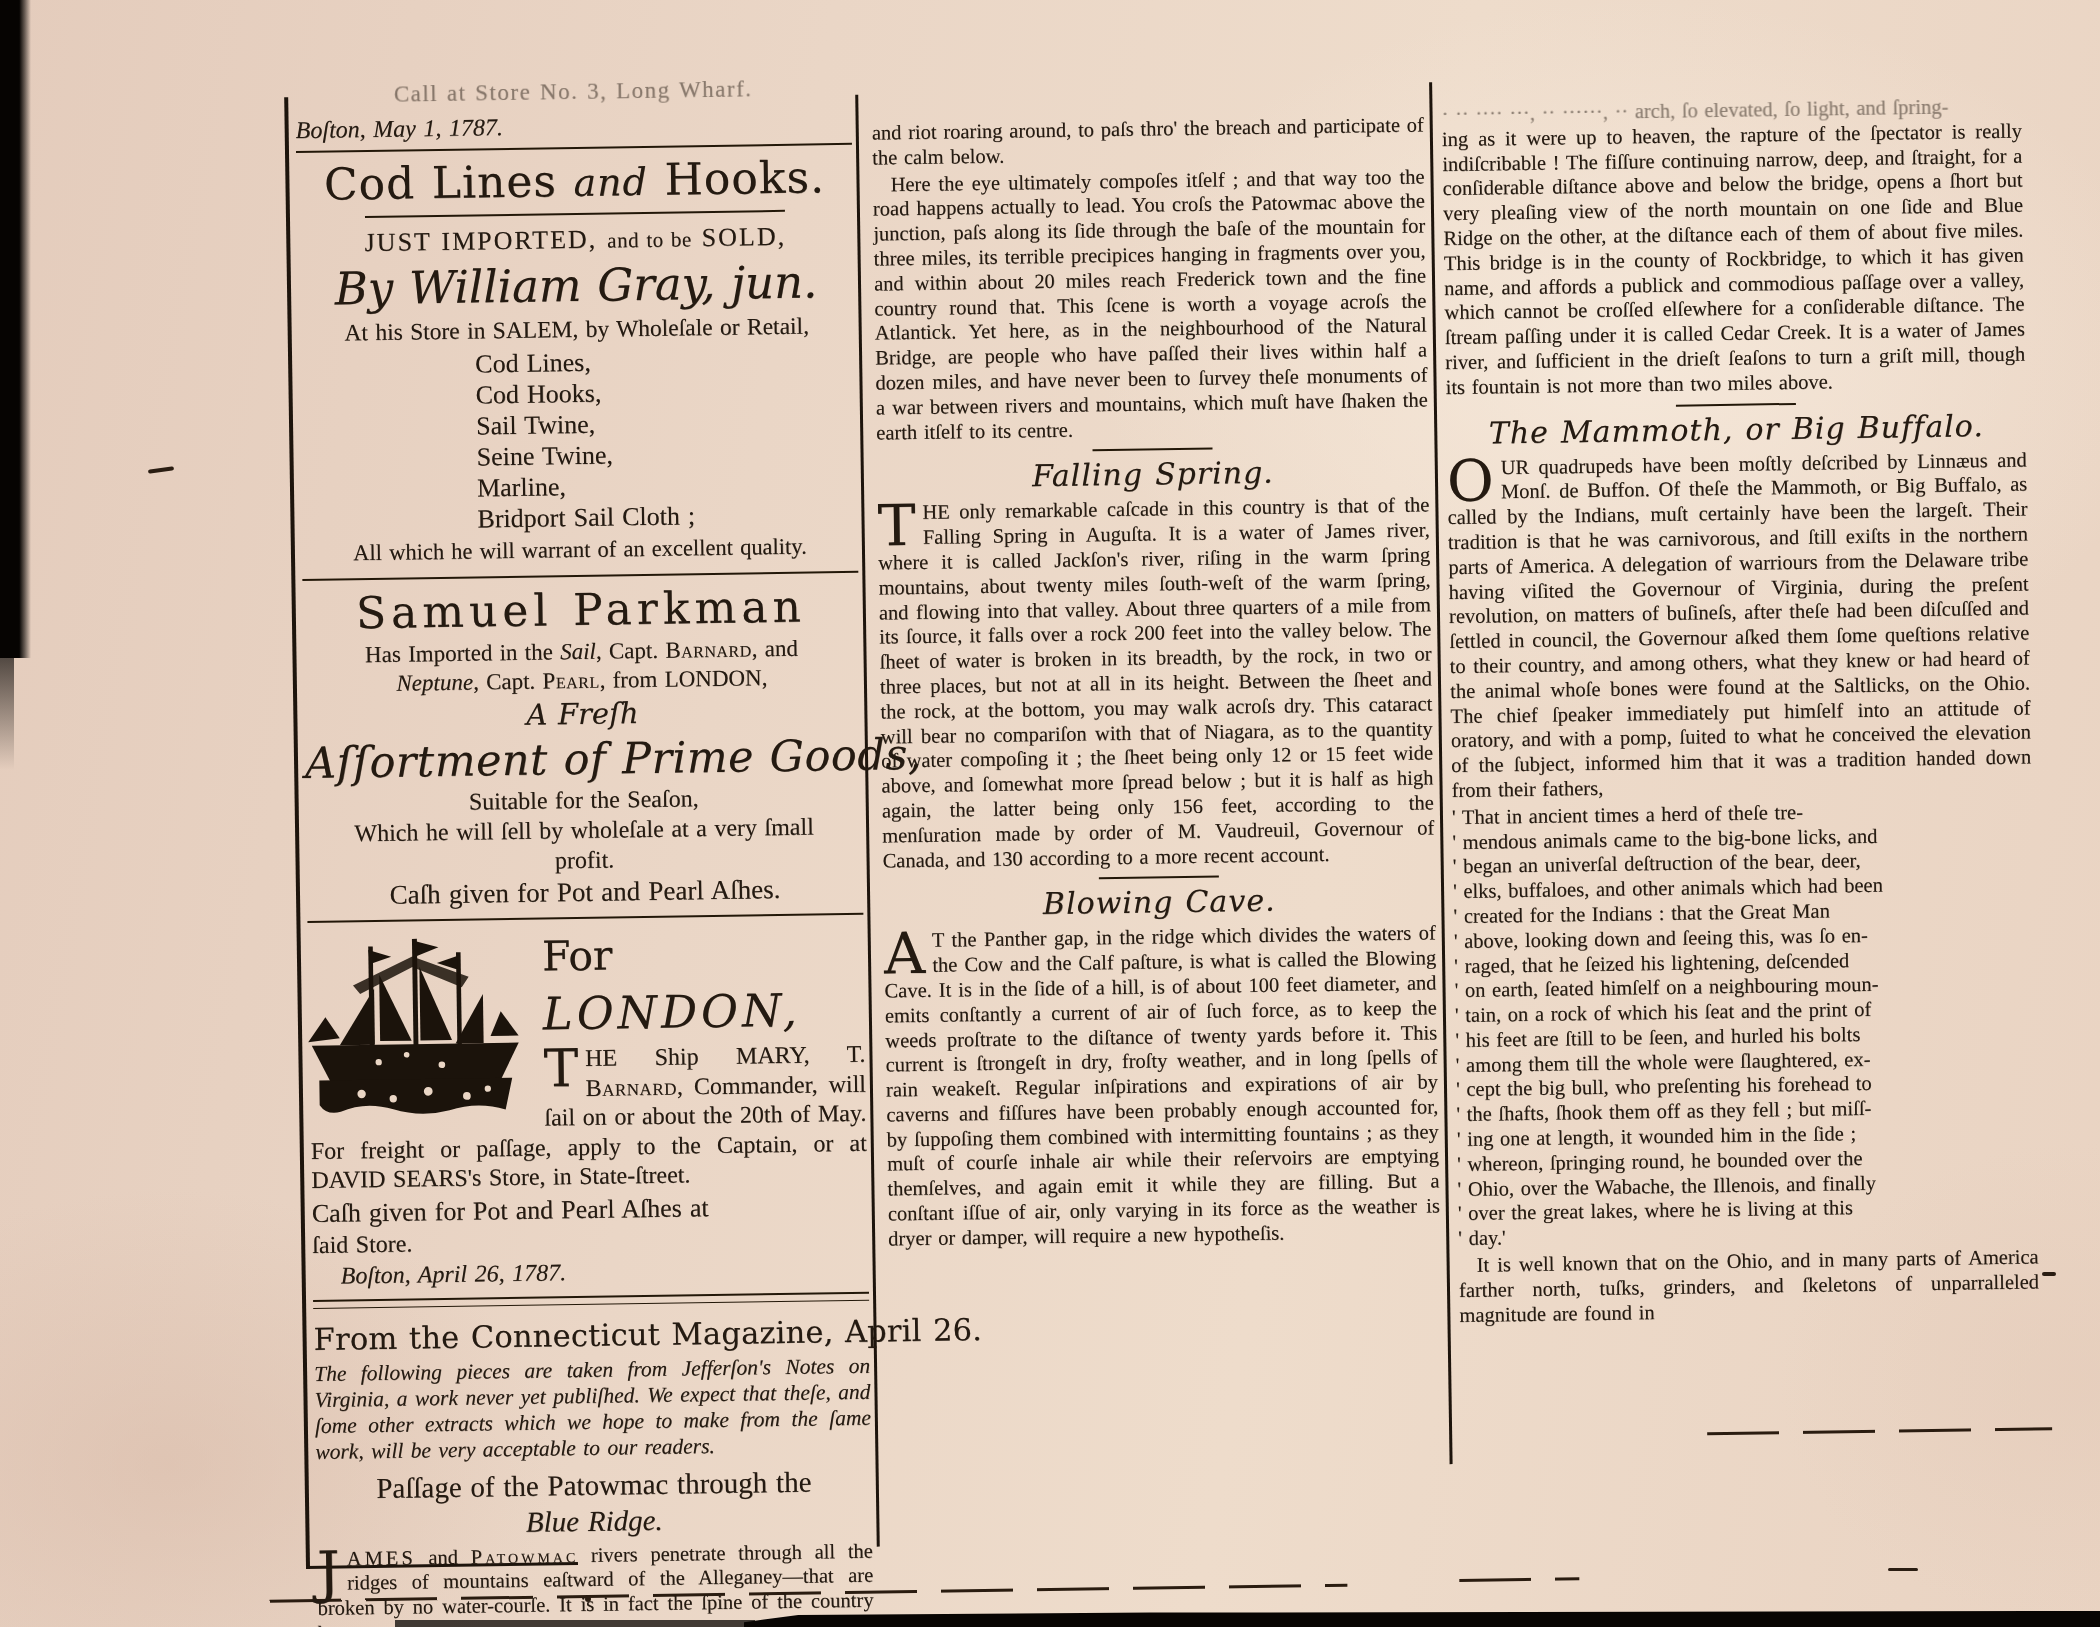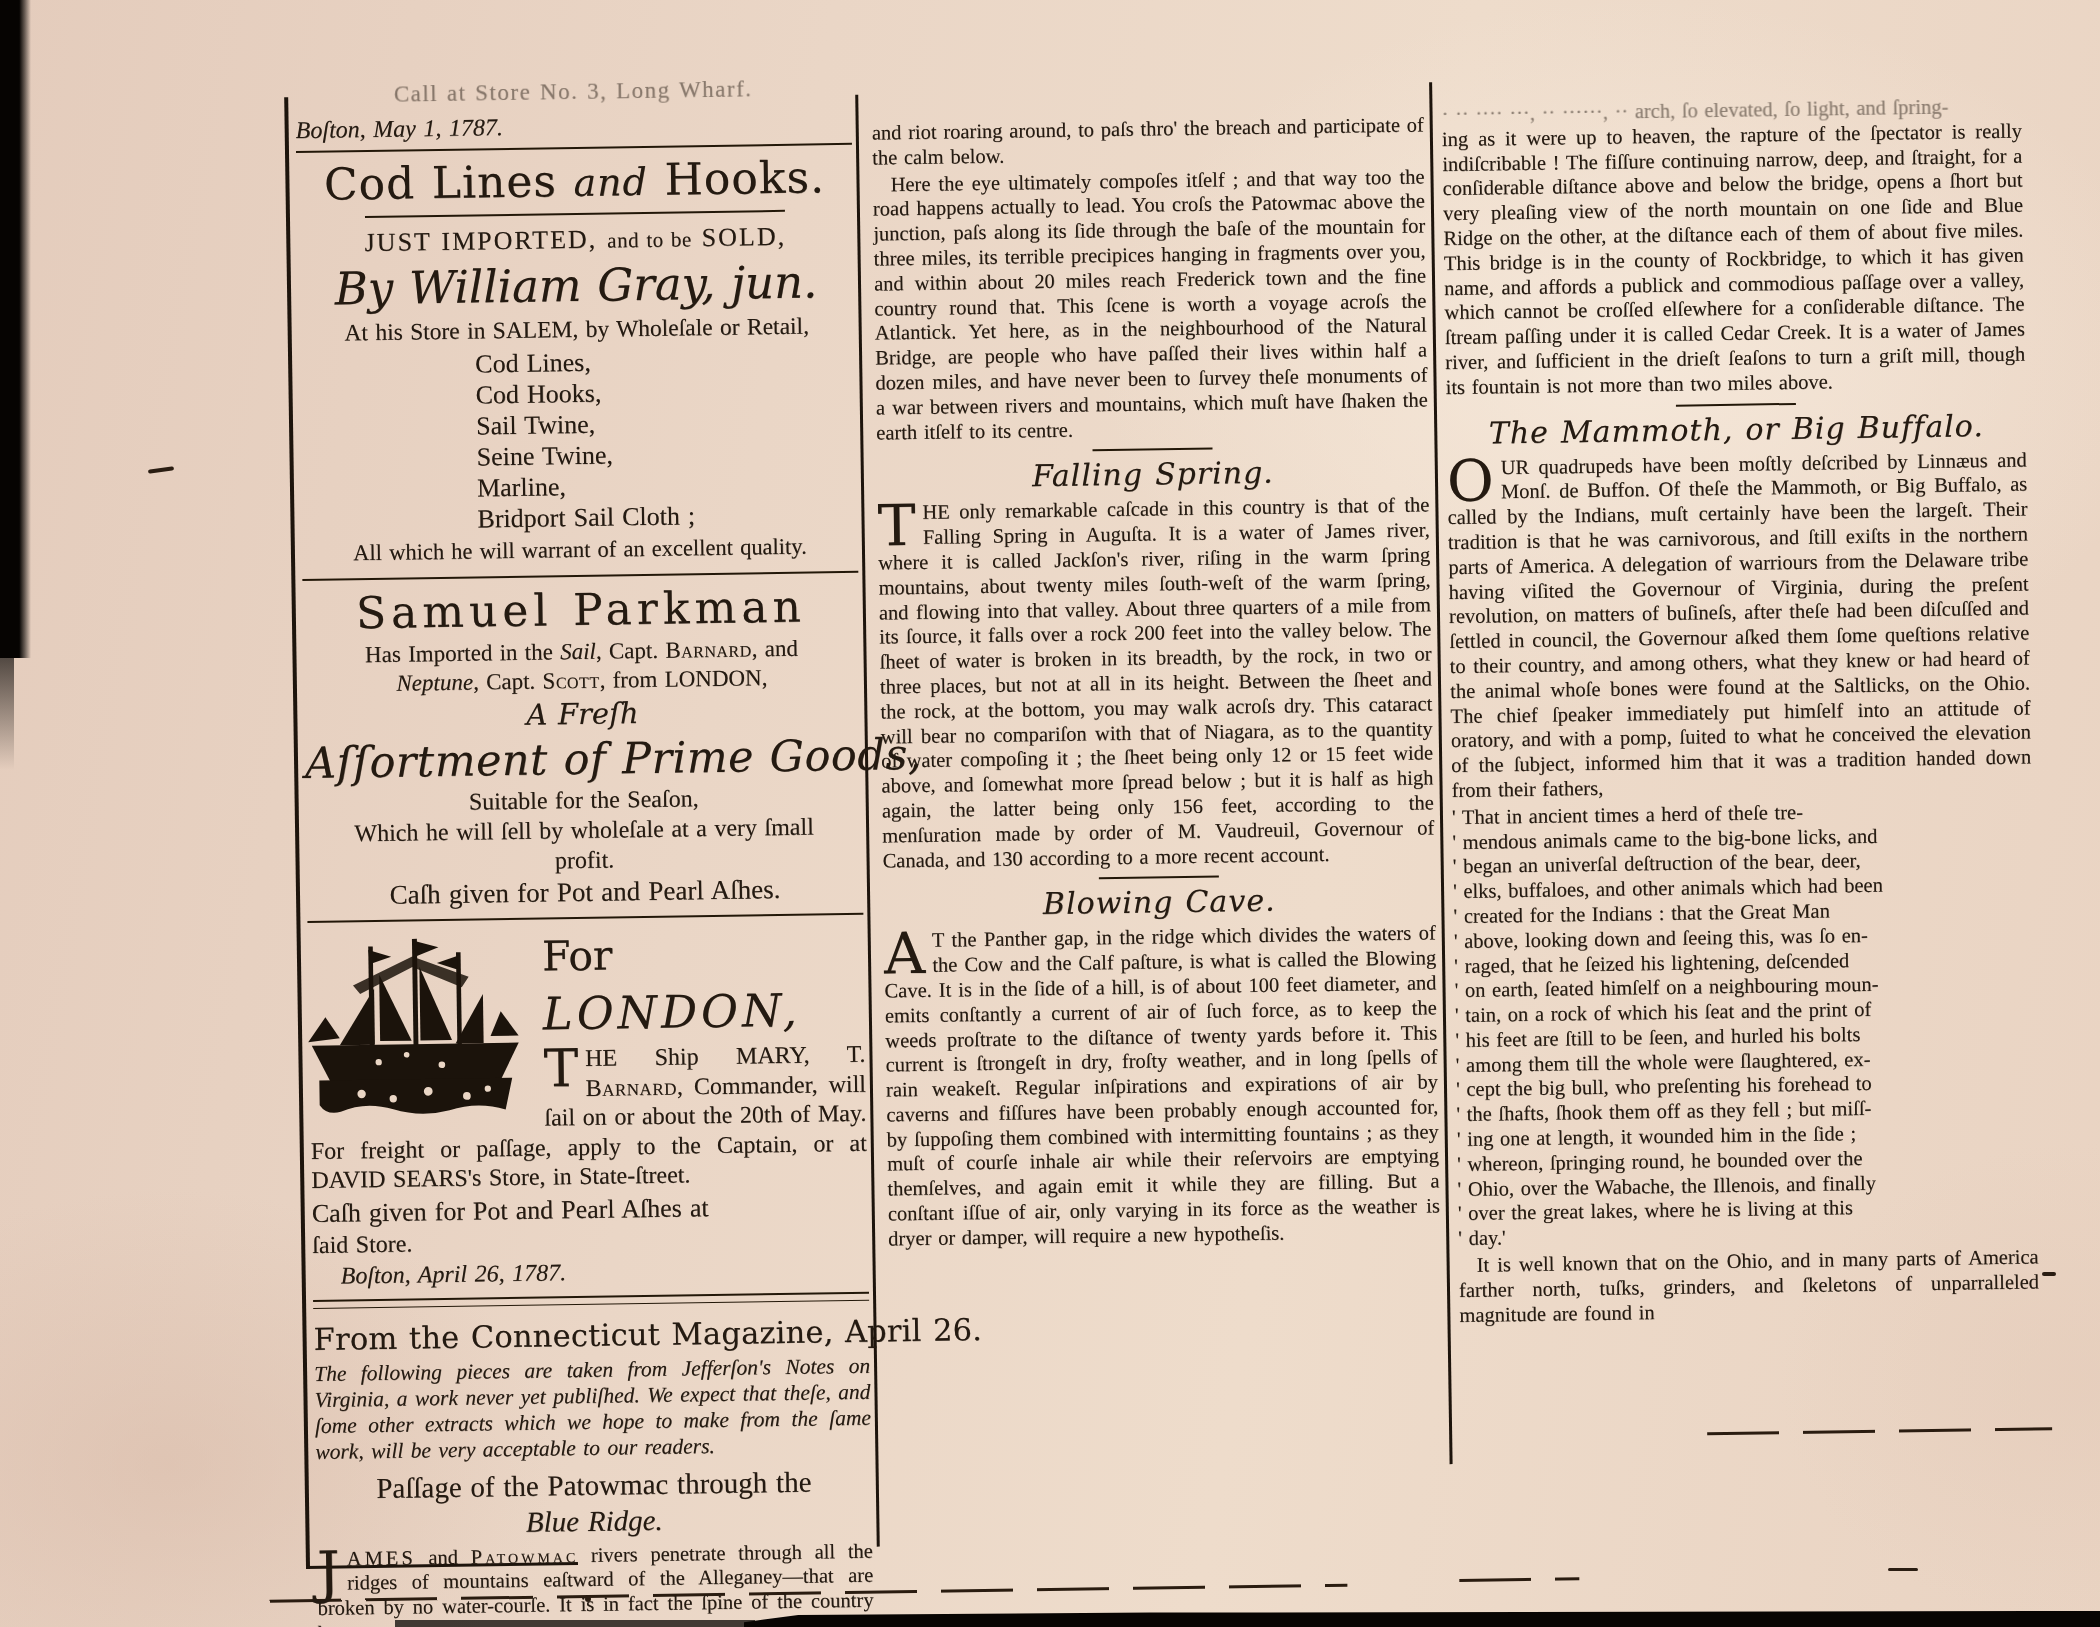--- a/index.html
+++ b/index.html
@@ -122,21 +122,21 @@
             <div class="cod-item">Bridport Sail Cloth ;</div>
           </div>
         <div class="warrant">All which he will warrant of an excellent quality.</div>
       </div>
 
       <hr class="rule" style="margin-top:10px;">
 
       <div>
         <div class="parkman-name hfam">Samuel Parkman</div>
         <div class="parkman-line"><span>Has Imported in the</span> <span class="ital">Sail</span><span>, Capt.</span> <span class="sc">Barnard</span><span>, and</span></div>
-        <div class="parkman-line"><span class="ital">Neptune</span><span>, Capt.</span> <span class="sc">Scott</span><span>, from LONDON,</span></div>
+        <div class="parkman-line"><span class="ital">Neptune</span><span>, Capt.</span> <span class="sc">Pearl</span><span>, from LONDON,</span></div>
         <div class="fresh hfam">A Freſh</div>
         <div class="assortment hfam">Aſſortment of Prime Goods,</div>
         <div class="suitable">Suitable for the Seaſon,</div>
         <div class="sell">Which he will ſell by wholeſale at a very ſmall</div>
         <div class="sell">profit.</div>
         <div class="cash">Caſh given for Pot and Pearl Aſhes.</div>
       </div>
 
       <hr class="rule" style="margin-top:8px;">
 

